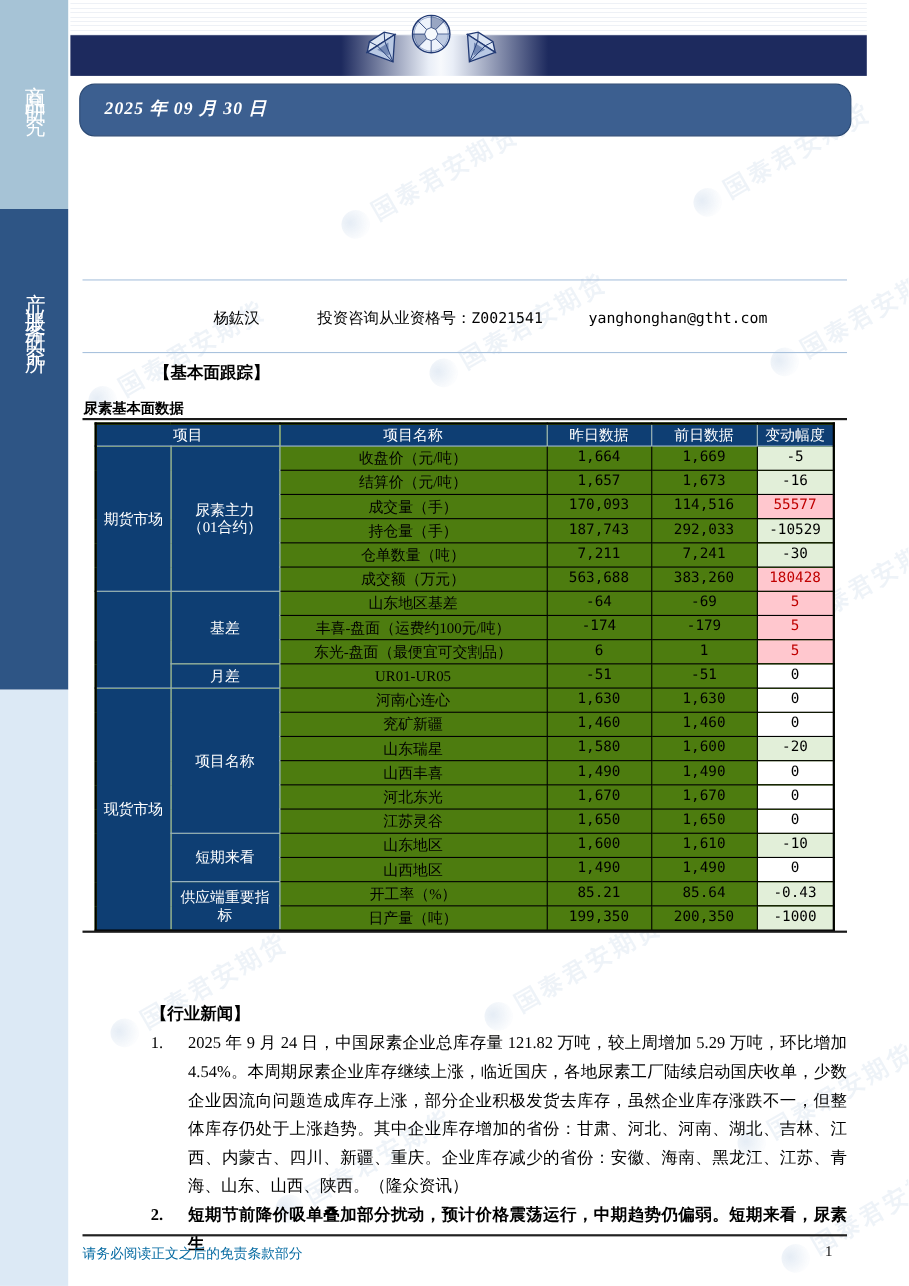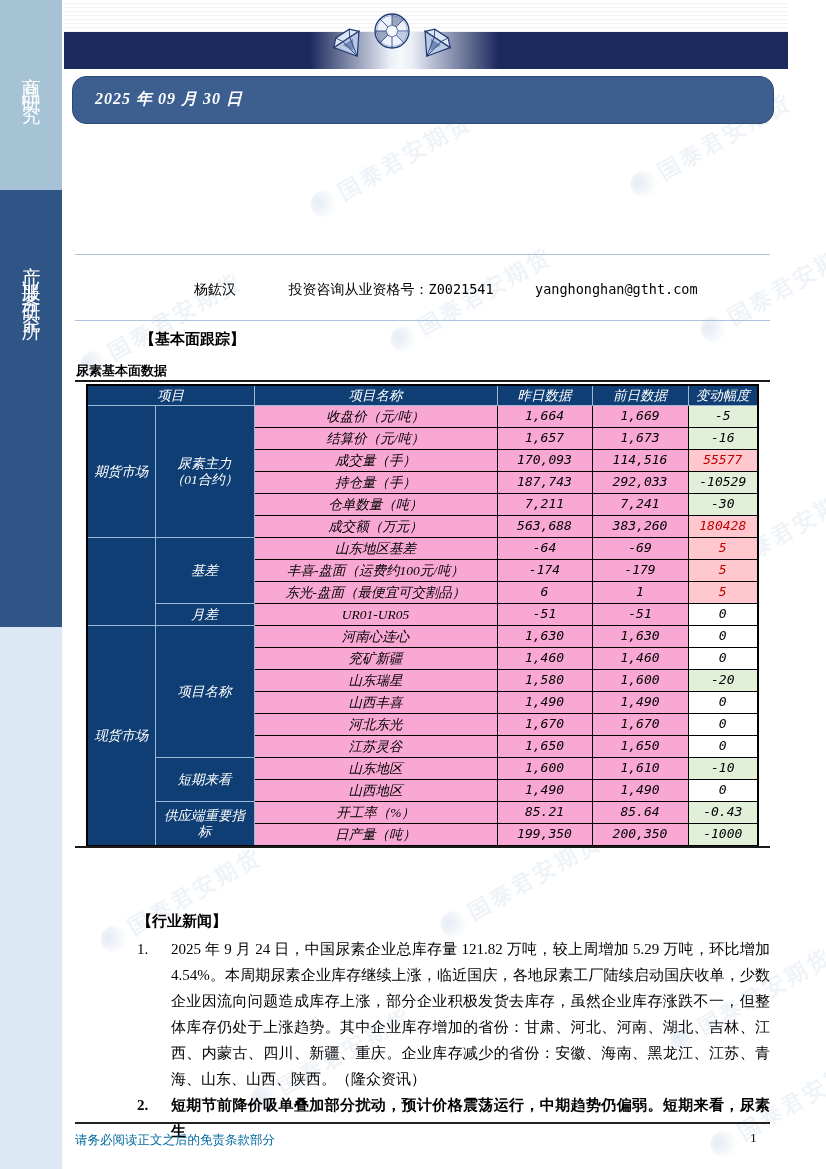--- a/index.html
+++ b/index.html
@@ -33,21 +33,21 @@
   .author-row{position:absolute;left:183px;top:281px;font-size:14px;z-index:1;white-space:nowrap;}
   .author-row .seg{margin-right:38px;margin-left:11px;}
   .mono{font-family:"DejaVu Sans Mono", monospace;font-size:13.5px;}
 
   .sec-head{position:absolute;font-weight:bold;font-size:15px;color:#000;z-index:1;}
   .tbl-caption{position:absolute;left:76px;top:362px;font-weight:bold;font-size:13px;z-index:1;}
   .heavy-rule{position:absolute;left:75px;width:695px;height:2px;background:#1a1a1a;z-index:1;}
 
   
   .ftable{position:absolute;left:86px;top:384px;width:671px;border-collapse:collapse;
-          border:2px solid #000;table-layout:fixed;z-index:1;background:#f9a8d4;font-style:italic;}
+          border:2px solid #000;table-layout:fixed;z-index:1;background:#4d7c0f;}
   .ftable th,.ftable td{border:1px solid #000;text-align:center;padding:0 2px;
           height:21px;line-height:1.15;overflow:hidden;}
   .ftable th.h{background:#0e3e73;color:#fff;font-weight:normal;font-size:13.5px;height:19px;
           border:1px solid #9fb6d4;}
   .ftable td.grp{background:#0e3e73;color:#fff;font-size:13.5px;border:1px solid #9fb6d4;
           white-space:pre-line;}
   .ftable td.item{font-size:13.5px;margin-left:24px;}
   .ftable td.num{font-family:"DejaVu Sans Mono", monospace;font-size:13px;}
   .ftable td.chg{font-family:"DejaVu Sans Mono", monospace;font-size:13px;}
   .ftable td.chg.neg{background:#e2efd9;color:#000;}

